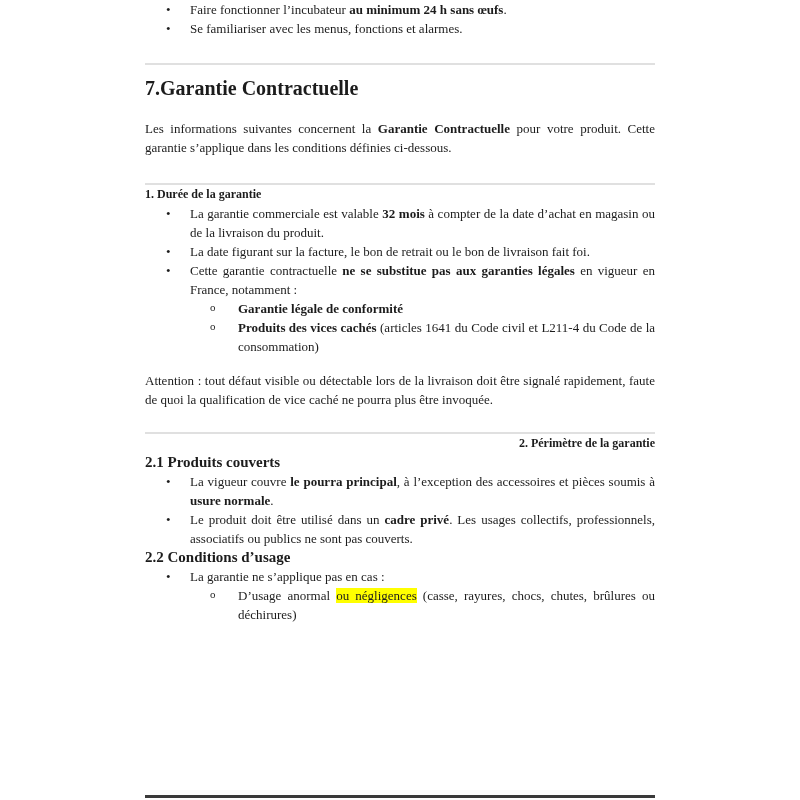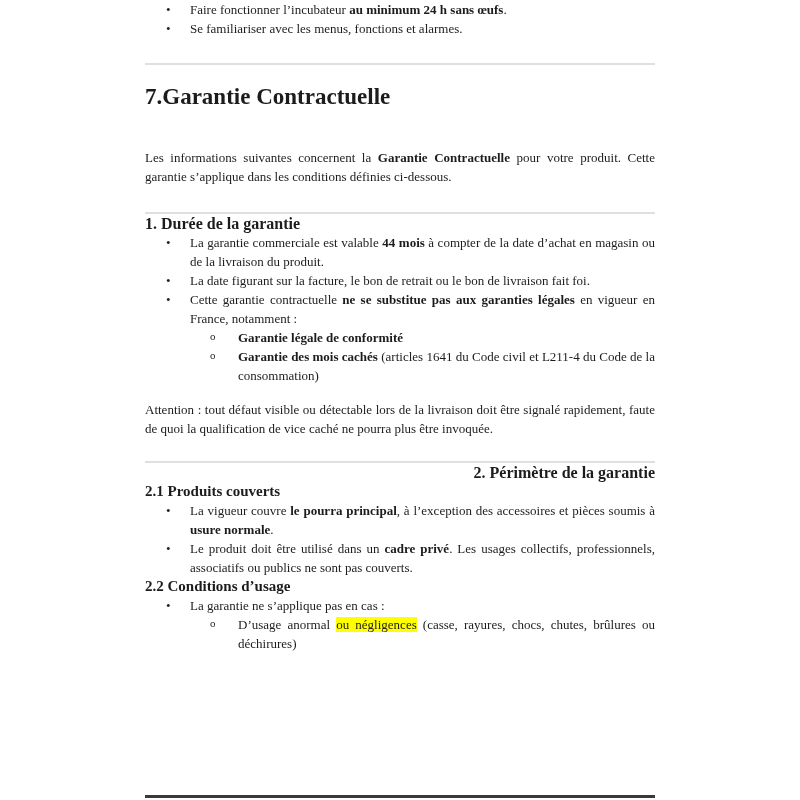--- a/index.html
+++ b/index.html
@@ -25,27 +25,27 @@
     left: 145px;
     top: 0;
     width: 510px;
   }
   .body-text {
     font-size: 13px;
     line-height: 19px;
     text-align: justify;
   }
   h1.doc-title {
-    font-size: 23px;
+    font-size: 20px;
     line-height: 22px;
     font-weight: bold;
-    margin: 21px 0 0 0;
+    margin: 12px 0 0 0;
   }
   h2.section-title {
-    font-size: 16px;
+    font-size: 12px;
     line-height: 19px;
     font-weight: bold;
     margin: 0;
   }
   h3.subsection-title {
     font-size: 15px;
     line-height: 19px;
     font-weight: bold;
     margin: 0;
   }
@@ -84,21 +84,21 @@
   li.l2::before {
     content: "o";
     position: absolute;
     left: 65px;
     top: -1px;
     font-size: 11px;
   }
   
   .prep-list          { margin-top: 19px; }
   .hr-1               { margin-top: 25px; }
-  .warranty-intro     { margin-top: 40px; }
+  .warranty-intro     { margin-top: 20px; }
   .hr-2               { margin-top: 26px; }
   .duration-title     { margin-top: 22px; }
   .duration-list      { margin-top: 18px; }
   .attention-par      { margin-top: 15px; }
   .hr-3               { margin-top: 23px; }
   .scope-title        { margin-top: 25px; text-align: right; }
   .products-title     { margin-top: 15px; }
   .products-list      { margin-top: 19px; }
   .usage-title        { margin-top: 16px; }
   .usage-list         { margin-top: 19px; }
@@ -118,25 +118,25 @@
 
     <h1 class="doc-title">7.Garantie Contractuelle</h1>
 
     <p class="body-text warranty-intro"><span>Les informations suivantes concernent la </span><span style="font-weight: bold;">Garantie Contractuelle</span><span> pour votre produit. Cette garantie s’applique dans les conditions définies ci-dessous.</span></p>
 
     <hr class="divider hr-2">
 
     <h2 class="section-title duration-title">1. Durée de la garantie</h2>
 
     <ul class="doc-list body-text duration-list">
-      <li class="l1"><span>La garantie commerciale est valable </span><span style="font-weight: bold;">44 mois</span><span> à compter de la date d’achat en magasin ou de la livraison du produit.</span></li>
+      <li class="l1"><span>La garantie commerciale est valable </span><span style="font-weight: bold;">32 mois</span><span> à compter de la date d’achat en magasin ou de la livraison du produit.</span></li>
       <li class="l1"><span>La date figurant sur la facture, le bon de retrait ou le bon de livraison fait foi.</span></li>
       <li class="l1"><span>Cette garantie contractuelle </span><span style="font-weight: bold;">ne se substitue pas aux garanties légales</span><span> en vigueur en France, notamment :</span></li>
       <li class="l2"><span style="font-weight: bold;">Garantie légale de conformité</span></li>
-      <li class="l2"><span style="font-weight: bold;">Garantie des mois cachés</span><span> (articles 1641 du Code civil et L211-4 du Code de la consommation)</span></li>
+      <li class="l2"><span style="font-weight: bold;">Produits des vices cachés</span><span> (articles 1641 du Code civil et L211-4 du Code de la consommation)</span></li>
     </ul>
 
     <p class="body-text attention-par"><span>Attention : tout défaut visible ou détectable lors de la livraison doit être signalé rapidement, faute de quoi la qualification de vice caché ne pourra plus être invoquée.</span></p>
 
     <hr class="divider hr-3">
 
     <h2 class="section-title scope-title">2. Périmètre de la garantie</h2>
 
     <h3 class="subsection-title products-title">2.1 Produits couverts</h3>
 

